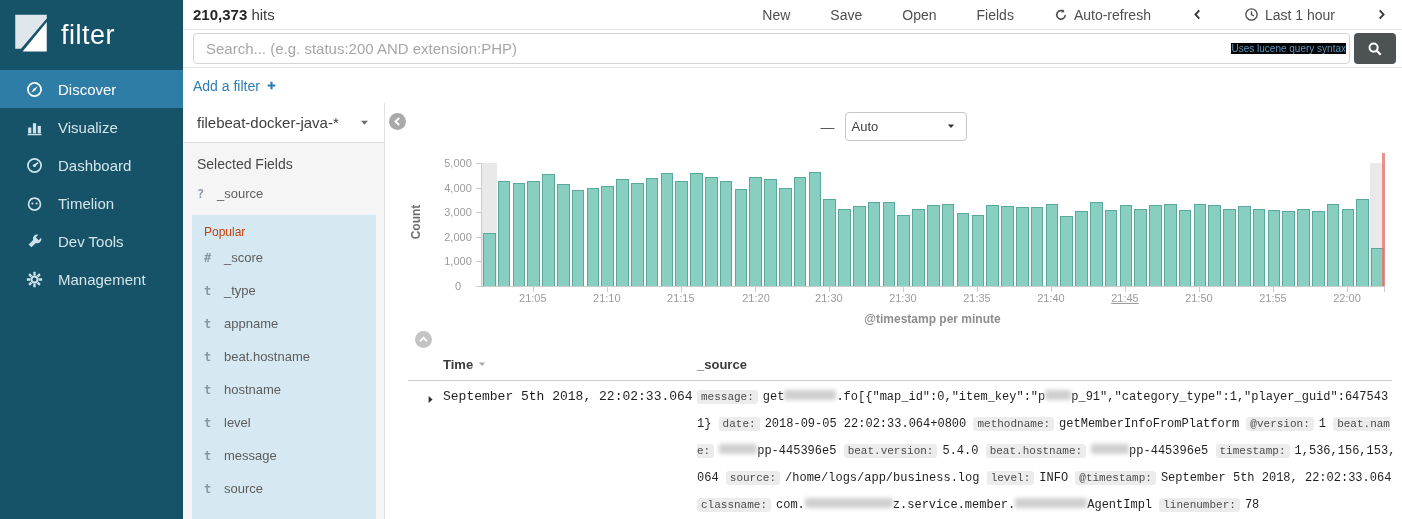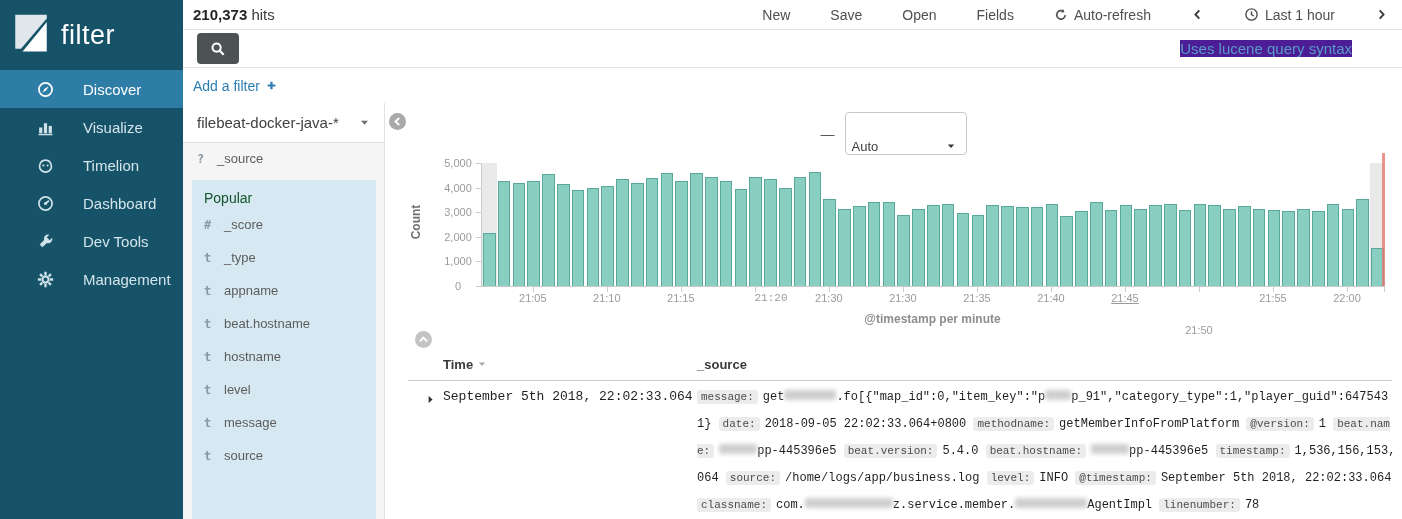--- a/index.html
+++ b/index.html
@@ -2,67 +2,67 @@
 <html><head>
 <meta charset="utf-8">
 <style>
   html,body{margin:0;padding:0;background:#e8e8e8}
   .page{position:relative;width:1402px;height:519px;background:#fff;overflow:hidden;
         font-family:"Liberation Sans",sans-serif;-webkit-font-smoothing:antialiased}
   
   .sidebar{position:absolute;left:0;top:0;width:183px;height:100%;background:#175368;z-index:5}
   .logo{height:70px;display:flex;align-items:center;padding-left:10px;gap:9px;cursor:pointer}
   .logo-text{color:#fff;font-size:27px;letter-spacing:.5px}
-  .nav-item{height:38px;display:flex;align-items:center;padding-left:36px;gap:29px;
+  .nav-item{height:38px;display:flex;align-items:center;padding-left:25px;gap:15px;
             color:#d3e4eb;font-size:15px;cursor:pointer}
   .nav-item.active{background:#2e7da7;color:#fff}
   .nav-item .nicon{display:flex;width:18px;justify-content:center}
   
   .main{position:absolute;left:183px;top:0;right:0;height:100%}
   .topbar{height:29px;border-bottom:1px solid #e3e3e3;display:flex;align-items:center;
           justify-content:space-between;padding:0 14px 0 10px}
   .hits{font-size:15px;color:#3c3c3c}
   .hits b{color:#262626}
   .top-actions{display:flex;align-items:center;gap:40px;font-size:14px;color:#4f4f4f}
   .top-link{cursor:pointer}
   .icon-group{display:flex;align-items:center;gap:6px;cursor:pointer}
   .chev-btn{display:flex;align-items:center;cursor:pointer}
   .search-row{height:37px;border-bottom:1px solid #e3e3e3;display:flex;align-items:center;
               padding:0 6px 0 10px;position:relative}
   .search-input{flex:1;height:29px;border:1px solid #d4d4d4;border-radius:4px;
                 padding:0 200px 0 12px;font-size:15px;color:#444;outline:none;
                 font-family:"Liberation Sans",sans-serif}
   .search-input::placeholder{color:#a6a6a6}
-  .lucene-hint{position:absolute;right:50px;font-size:15px;color:#5a9bc6;cursor:pointer;background:#4c1d95}
+  .lucene-hint{position:absolute;right:56px;font-size:10px;color:#5a9bc6;cursor:pointer;background:#000000}
   .search-btn{width:42px;height:31px;margin-left:4px;background:#4d5254;border:none;border-radius:4px;
               display:flex;align-items:center;justify-content:center;cursor:pointer}
   .filter-bar{height:36px;border-bottom:1px solid #cfcfcf;display:flex;align-items:center;
               padding-left:10px;gap:6px;font-size:14px}
   .add-filter{color:#2d7db3;cursor:pointer}
   
   .fields-panel{position:absolute;left:183px;top:103px;width:202px;bottom:0;background:#f5f5f5;
                 border-right:1px solid #e2e2e2;display:flex;flex-direction:column;overflow:hidden;box-sizing:border-box}
   .index-row{height:39px;min-height:39px;background:#fff;border-bottom:1px solid #ddd;display:flex;
              align-items:center;justify-content:space-between;padding:0 14px;font-size:15px;
              color:#3f3f3f;cursor:pointer}
   .fp-heading{display:flex;justify-content:space-between;align-items:center;
               padding:13px 14px 6px;font-size:14px;color:#484848}
   .field-item{display:flex;align-items:center;gap:10px;padding:8px 14px;font-size:13px;
               color:#5d5d5d;cursor:pointer}
   .ftype{font-family:"DejaVu Sans Mono",monospace;font-weight:bold;color:#8a9aa5;font-size:12px;width:10px}
   .popular-block{flex:1;margin:6px 8px 0 9px;background:#d6e8f2;padding-top:4px;overflow:hidden}
-  .popular-label{padding:6px 12px 2px;font-size:14px;color:#14532d}
+  .popular-label{padding:6px 12px 2px;font-size:12px;color:#c2410c}
   .popular-block .field-item{padding:9px 12px}
   
   .results{position:absolute;left:385px;top:103px;right:0;bottom:0;background:#fff}
   .collapse-left{position:absolute;left:4px;top:10px;cursor:pointer;z-index:3}
   .hist-title{position:absolute;left:0;right:0;top:9px;display:flex;align-items:center;
               justify-content:center;gap:10px;font-size:14px;color:#5a5a5a}
-  .interval-select{width:122px;height:43px;border:1px solid #c8c8c8;border-radius:4px;background:#fff;
-                   display:flex;align-items:flex-end;justify-content:space-between;box-sizing:border-box;
+  .interval-select{width:122px;height:29px;border:1px solid #c8c8c8;border-radius:4px;background:#fff;
+                   display:flex;align-items:center;justify-content:space-between;box-sizing:border-box;
                    padding:0 10px 0 6px;font-size:13px;color:#3f3f3f;cursor:pointer}
   .count-label{position:absolute;left:14px;top:112px;transform:rotate(-90deg);font-size:12px;
                font-weight:bold;color:#6f6f6f}
   .plot{position:absolute;left:96px;top:60px;width:903px;height:123px;
         border-left:1px solid #ccc;border-bottom:1px solid #ccc;box-sizing:content-box}
   .bar{position:absolute;bottom:0;background:#89cfc1;border:1px solid #58a89c;border-bottom:none;
        box-sizing:border-box}
   .endzone{position:absolute;top:0;bottom:0;background:#e9e9e9}
   .nowline{position:absolute;right:0;top:-10px;bottom:0;width:3px;background:#e5796e;opacity:.8}
   .ylabel{position:absolute;width:50px;text-align:center;font-size:11px;color:#9b9b9b;left:48px}
@@ -124,41 +124,41 @@
                 <rect x="1.5" y="14" width="13" height="1.3" fill="#cfe2ea"></rect>
               </svg>
             </span>
           </span>
           <span>Visualize</span>
         </div>
         <div class="nav-item">
           <span class="nicon">
             <span style="display: inline-flex;">
               <svg width="17" height="17" viewBox="0 0 16 16">
+                <circle cx="8" cy="8" r="6.2" fill="none" stroke="#cfe2ea" stroke-width="1.6"></circle>
+                <path d="M8 8 11.3 5.2" stroke="#cfe2ea" stroke-width="1.6"></path>
+                <circle cx="8" cy="8" r="1.5" fill="#cfe2ea"></circle>
+              </svg>
+            </span>
+          </span>
+          <span>Dashboard</span>
+        </div>
+        <div class="nav-item">
+          <span class="nicon">
+            <span style="display: inline-flex;">
+              <svg width="17" height="17" viewBox="0 0 16 16">
                 <circle cx="8" cy="8.6" r="5.6" fill="none" stroke="#cfe2ea" stroke-width="1.6"></circle>
                 <circle cx="6" cy="8" r="1" fill="#cfe2ea"></circle>
                 <circle cx="10" cy="8" r="1" fill="#cfe2ea"></circle>
                 <path d="M3.4 3.8 5.6 2.9 6.1 4.8Z" fill="#cfe2ea"></path>
                 <path d="M12.6 3.8 10.4 2.9 9.9 4.8Z" fill="#cfe2ea"></path>
               </svg>
             </span>
           </span>
           <span>Timelion</span>
-        </div>
-        <div class="nav-item">
-          <span class="nicon">
-            <span style="display: inline-flex;">
-              <svg width="17" height="17" viewBox="0 0 16 16">
-                <circle cx="8" cy="8" r="6.2" fill="none" stroke="#cfe2ea" stroke-width="1.6"></circle>
-                <path d="M8 8 11.3 5.2" stroke="#cfe2ea" stroke-width="1.6"></path>
-                <circle cx="8" cy="8" r="1.5" fill="#cfe2ea"></circle>
-              </svg>
-            </span>
-          </span>
-          <span>Dashboard</span>
         </div>
         <div class="nav-item">
           <span class="nicon">
             <span style="display: inline-flex;">
               <svg width="17" height="17" viewBox="0 0 16 16">
                 <path d="M14.3 4.4a3.9 3.9 0 0 1-5 4.9L5.1 13.5 2.5 10.9l4.2-4.2a3.9 3.9 0 0 1 4.9-5L9.2 4.1l2.7 2.7 2.4-2.4z" fill="#cfe2ea"></path>
               </svg>
             </span>
           </span>
           <span>Dev Tools</span>
@@ -219,20 +219,21 @@
             <span style="display: inline-flex;">
               <svg width="13" height="13" viewBox="0 0 16 16">
                 <path d="M5.8 2.8 10.6 8l-4.8 5.2" fill="none" stroke="#3a3a3a" stroke-width="2.3"></path>
               </svg>
             </span>
           </span>
         </div>
     </div>
 
     <div class="search-row">
+      <input class="search-input" value="" placeholder="Search... (e.g. status:200 AND extension:PHP)" style="">
       <span class="lucene-hint">Uses lucene query syntax</span>
       <button class="search-btn" id="search-btn">
           <span style="display: inline-flex;">
             <svg width="16" height="16" viewBox="0 0 16 16">
               <circle cx="6.6" cy="6.6" r="4.1" fill="none" stroke="#ffffff" stroke-width="2"></circle>
               <path d="M9.8 9.8 13.7 13.7" stroke="#ffffff" stroke-width="2.2"></path>
             </svg>
           </span>
         </button>
     </div>
@@ -248,20 +249,23 @@
   </div>
 
   <div class="fields-panel">
     <div class="index-row">
       <span>filebeat-docker-java-*</span>
       <span id="index-caret"><span style="display: inline-flex;">
             <svg width="11" height="11" viewBox="0 0 16 16">
               <path d="M3 5.5h10L8 11.2z" fill="#6d6d6d"></path>
             </svg>
           </span></span>
+    </div>
+    <div class="fp-heading">
+      <span>Selected Fields</span>
     </div>
     <div id="selected-fields">
         <div class="field-item">
           <span class="ftype">?</span>
           <span>_source</span>
         </div>
       </div>
     <div class="popular-block">
       <div class="popular-label">Popular</div>
       <div id="popular-fields">
@@ -402,33 +406,33 @@
         <span class="ylabel" style="top: 78.6px;">4,000</span>
         <span class="ytickmark" style="top: 84.6px;"></span>
         <span class="ylabel" style="top: 54px;">5,000</span>
         <span class="ytickmark" style="top: 60px;"></span>
         <span class="xlabel" style="left: 117.811px;">21:05</span>
         <span class="xtickmark" style="left: 147.811px;"></span>
         <span class="xlabel" style="left: 191.828px;">21:10</span>
         <span class="xtickmark" style="left: 221.828px;"></span>
         <span class="xlabel" style="left: 265.844px;">21:15</span>
         <span class="xtickmark" style="left: 295.844px;"></span>
-        <span class="xlabel" style="left: 356px; font-family: Liberation Mono, monospace;">21:20</span>
+        <span class="xlabel" style="left: 341px;">21:20</span>
         <span class="xtickmark" style="left: 369.861px;"></span>
         <span class="xlabel" style="left: 413.877px;">21:30</span>
         <span class="xtickmark" style="left: 443.877px;"></span>
         <span class="xlabel" style="left: 487.893px;">21:30</span>
         <span class="xtickmark" style="left: 517.893px;"></span>
         <span class="xlabel" style="left: 561.91px;">21:35</span>
         <span class="xtickmark" style="left: 591.91px;"></span>
         <span class="xlabel" style="left: 635.926px;">21:40</span>
         <span class="xtickmark" style="left: 665.926px;"></span>
         <span class="xlabel" style="left: 709.943px; text-decoration: underline;">21:45</span>
         <span class="xtickmark" style="left: 739.943px;"></span>
-        <span class="xlabel" style="left: 783.959px; margin-top: 32px;">21:50</span>
+        <span class="xlabel" style="left: 783.959px;">21:50</span>
         <span class="xtickmark" style="left: 813.959px;"></span>
         <span class="xlabel" style="left: 857.975px;">21:55</span>
         <span class="xtickmark" style="left: 887.975px;"></span>
         <span class="xlabel" style="left: 931.992px;">22:00</span>
         <span class="xtickmark" style="left: 961.992px;"></span>
         <span class="xtickmark" style="left: 999px;"></span>
       </div>
     <div class="x-axis-title">@timestamp per minute</div>
 
     <span class="scroll-top" id="scroll-top"><span style="display: inline-flex;">

